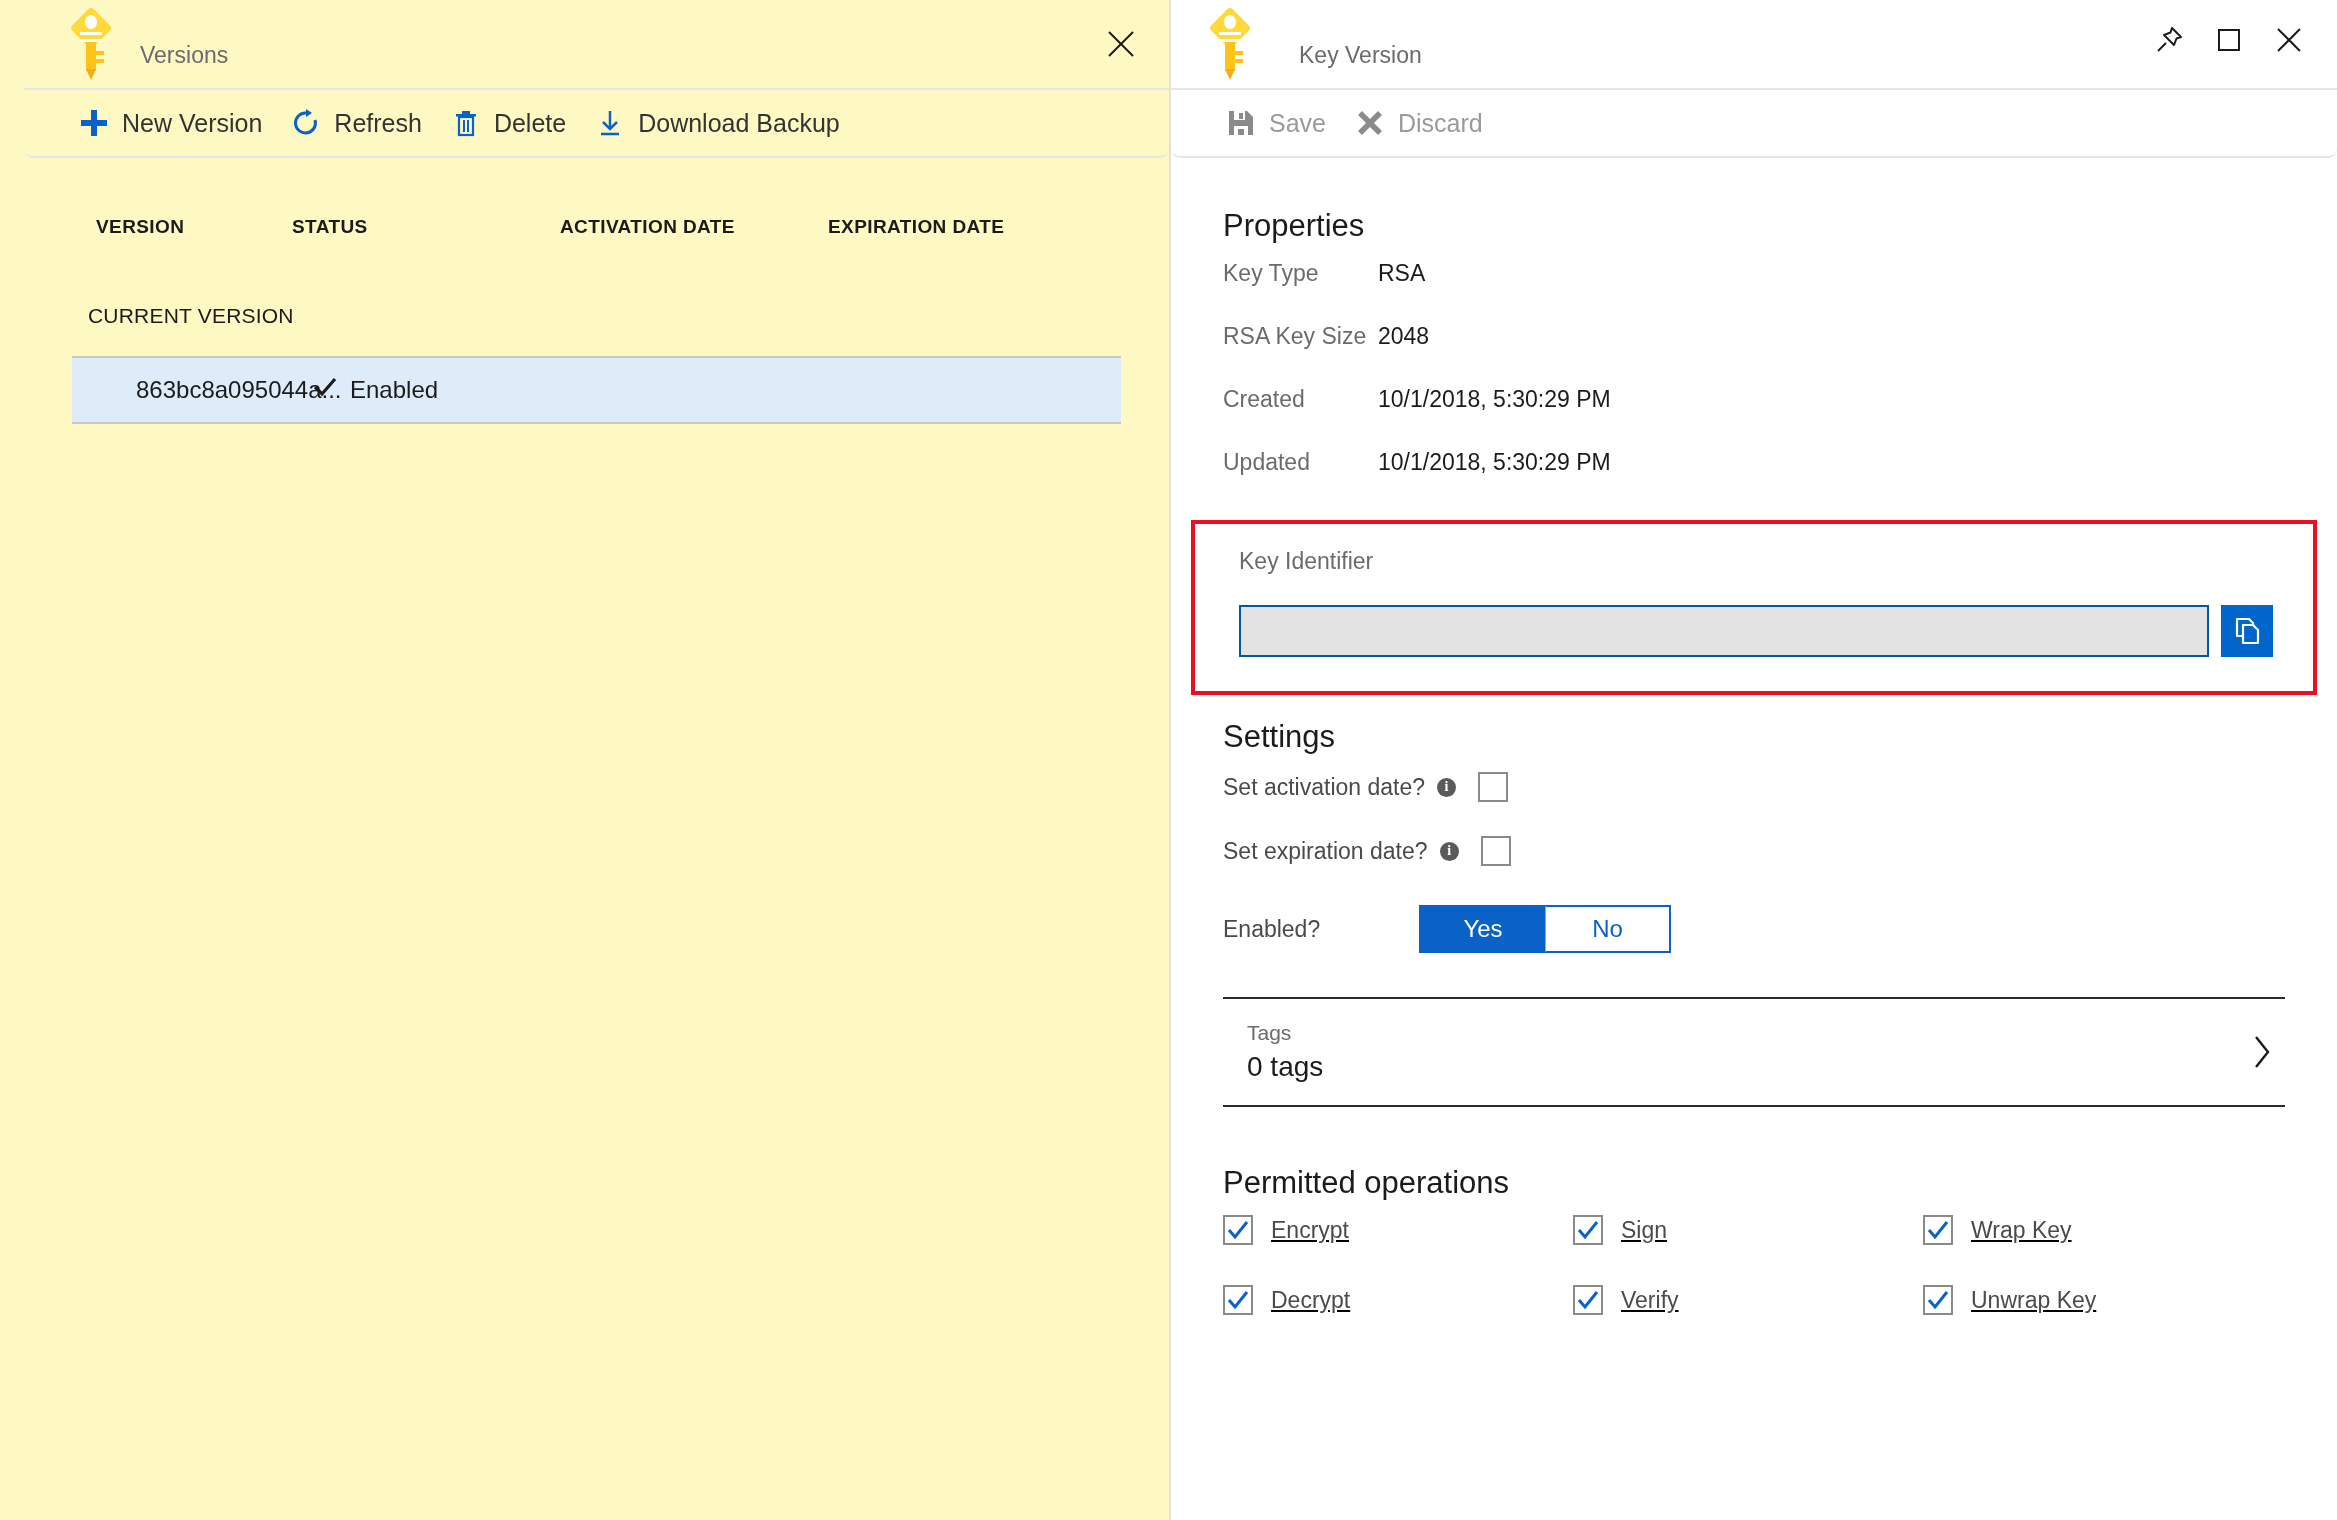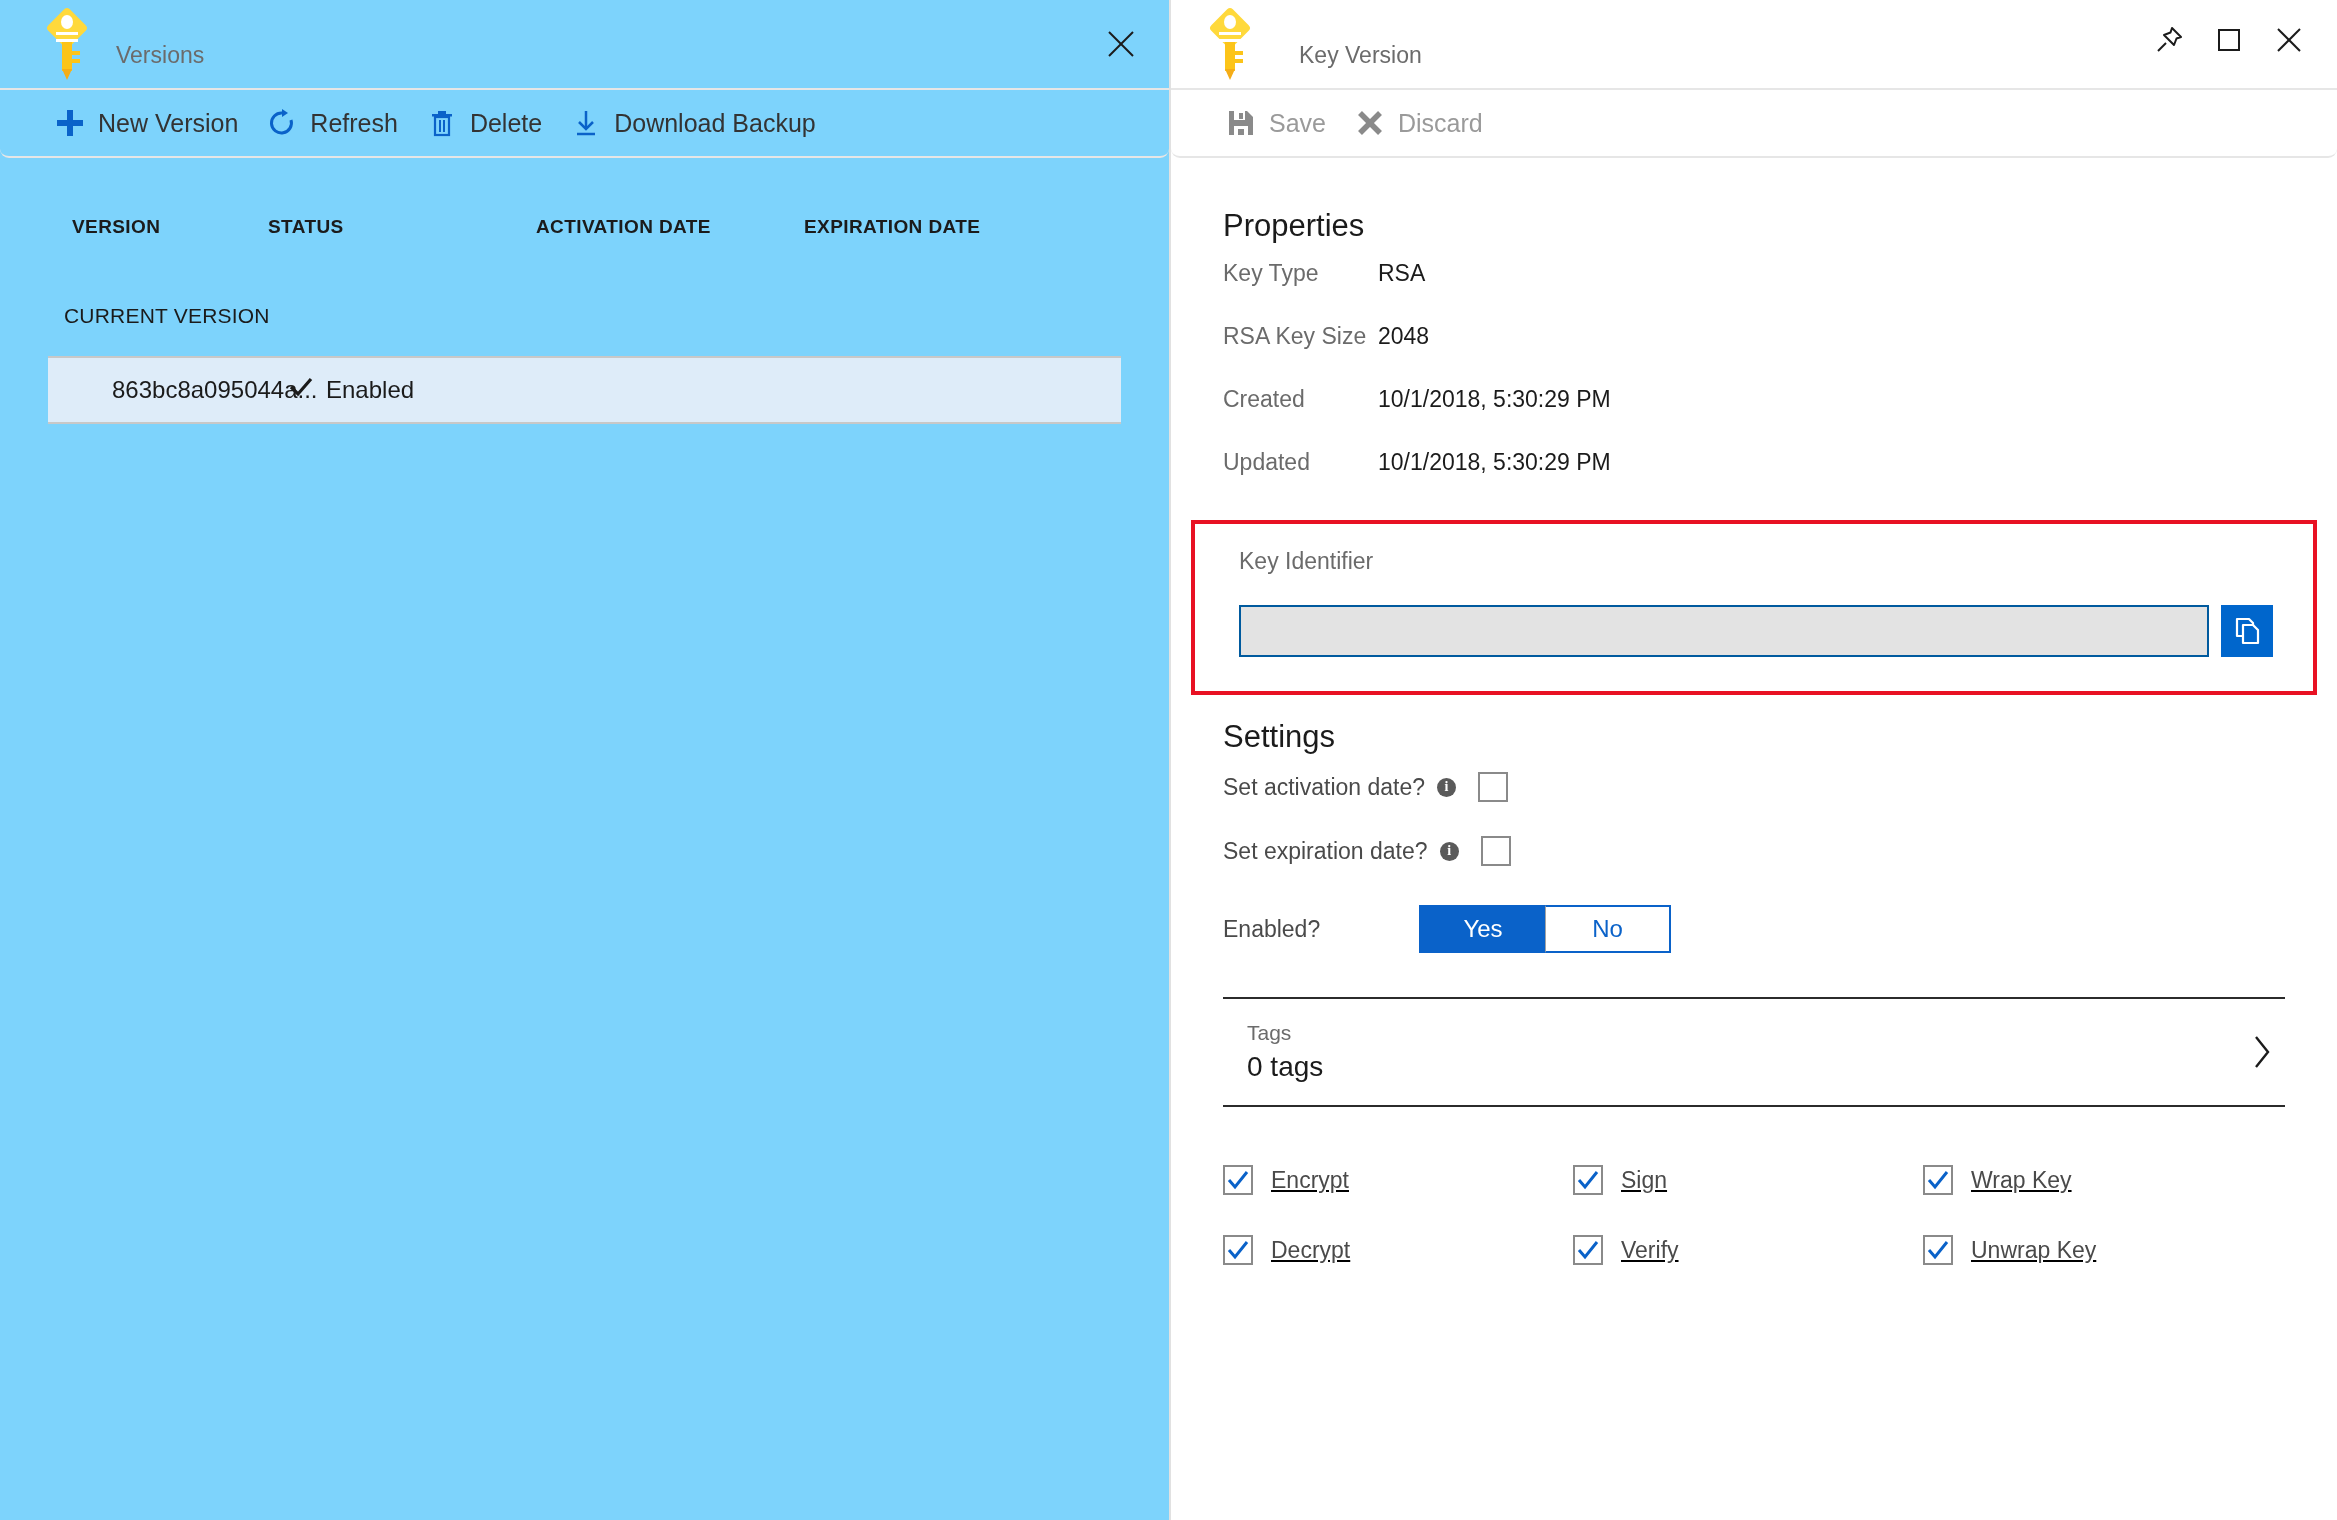--- a/index.html
+++ b/index.html
@@ -18,24 +18,25 @@
     height: 1520px;
     display: flex;
     background: #ffffff;
   }
 
   
   .blade-left {
     position: relative;
     width: 1171px;
     height: 1520px;
-    background: #7dd3fc;
+    background: #fef9c3;
     border-right: 2px solid #e1e1e1;
     display: flex;
     flex-direction: column;
+    padding-left: 24px;
   }
 
   .blade-header {
     position: relative;
     height: 90px;
     min-height: 90px;
     border-bottom: 2px solid #e6e6e6;
     display: flex;
     align-items: center;
     padding-left: 48px;
@@ -622,20 +623,21 @@
         <div class="tags-text">
           <div class="t1">Tags</div>
           <div class="t2">0 tags</div>
         </div>
         <svg width="34" height="50" viewBox="0 0 34 50">
           <path d="M11 10 L23 25 L11 40" fill="none" stroke="#1b1b1b" stroke-width="2.4"></path>
         </svg>
       </div>
 
       <div class="perm-wrap">
+        <div class="section-title">Permitted operations</div>
 
         <div class="perm-grid">
 
           <div class="perm-item">
             <span class="chk-on">
               <svg width="22" height="22" viewBox="0 0 22 22">
                 <path d="M2 11 L8 18 L20 3" fill="none" stroke="#0a62c9" stroke-width="3"></path>
               </svg>
             </span>
             <span class="perm-label">Encrypt</span>

